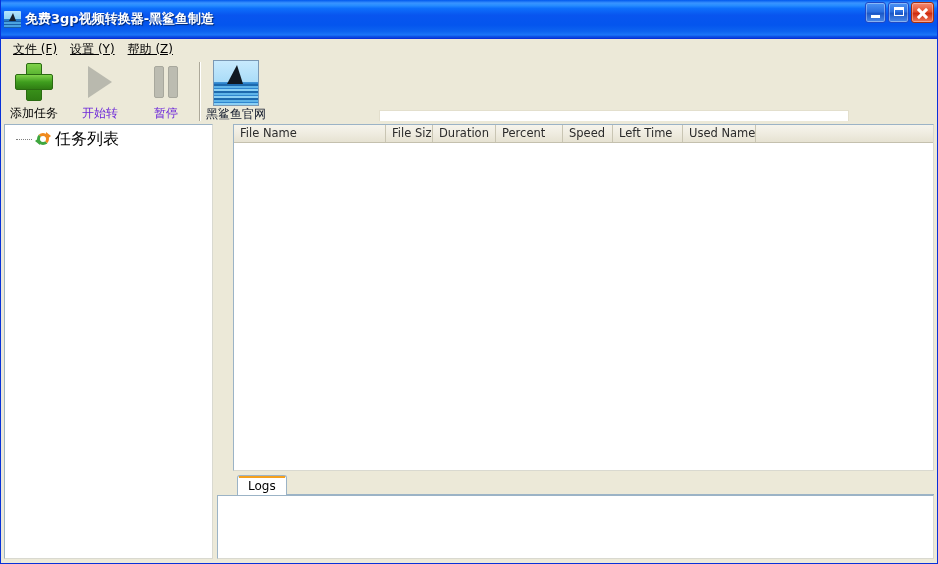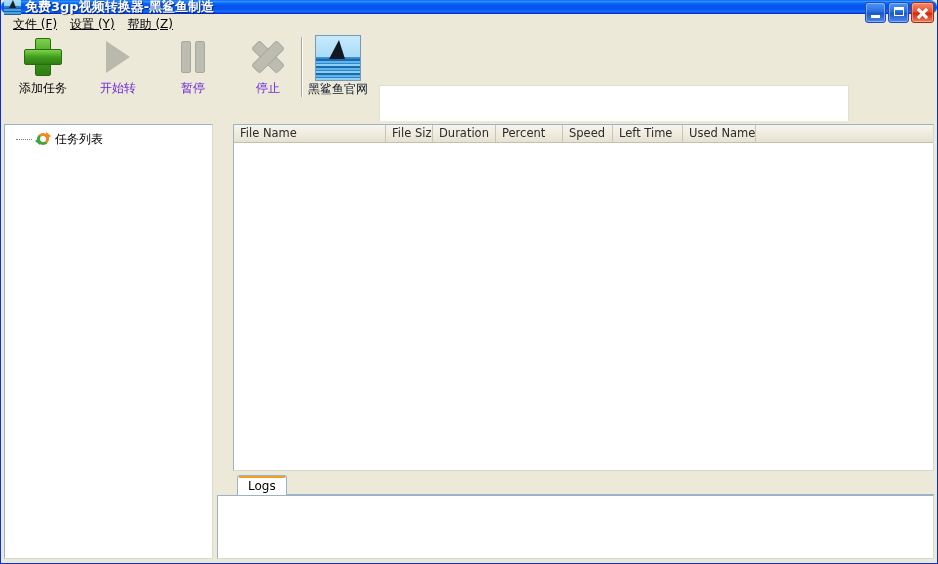--- a/index.html
+++ b/index.html
@@ -20,31 +20,30 @@
     box-sizing: border-box;
     background: #ece9d8;
     border: 1px solid #0831d9;
     border-top: none;
     overflow: hidden;
   }
 
   
   .titlebar {
     position: relative;
-    height: 14px;
+    height: 39px;
     background: linear-gradient(to bottom,
         #0058ee 0%, #3993ff 8%, #288eff 14%,
         #0d6ffb 22%, #0855ef 40%, #0455ee 66%,
         #0d64f0 83%, #1b76f8 92%, #0d52e8 96%, #0741d6 100%);
     border-bottom: 1px solid #0831d9;
     display: flex;
     align-items: center;
     padding-left: 3px;
     box-sizing: border-box;
-    border-radius: 7px;
   }
   .title-icon {
     width: 17px;
     height: 17px;
     margin-right: 4px;
     position: relative;
     border-radius: 1px;
     background: linear-gradient(to bottom, #b6e4fb 0%, #8fd2f6 45%, #2a7fc9 46%, #1d5f9e 100%);
     overflow: hidden;
     flex: none;
@@ -153,21 +152,20 @@
   .tool-btn {
     width: 66px;
     height: 70px;
     display: flex;
     flex-direction: column;
     align-items: center;
     justify-content: flex-start;
     padding-top: 3px;
     box-sizing: border-box;
     cursor: default;
-    margin-left: 9px;
   }
   .tool-btn .ticon {
     width: 42px;
     height: 42px;
     position: relative;
     margin-bottom: 3px;
   }
   .tool-btn .tlabel {
     font-size: 12px;
     color: #000;
@@ -352,21 +350,21 @@
     border-bottom: 4px solid transparent;
     border-right: 5px solid #3fa63f;
   }
   .tree-icon .arr-o {
     right: 0px; top: 1px;
     border-top: 4px solid transparent;
     border-bottom: 4px solid transparent;
     border-left: 5px solid #f08a1e;
   }
   .tree-label {
-    font-size: 12px;
+    font-size: 16px;
     color: #000;
     white-space: nowrap;
   }
 
   
   .right-panel {
     position: absolute;
     left: 216px;
     top: 1px;
     right: 3px;
@@ -503,24 +501,20 @@
       <div class="ticon ic-plus"></div>
       <div class="tlabel">添加任务</div>
     </div>
     <div class="tool-btn disabled">
       <div class="ticon ic-play"></div>
       <div class="tlabel">开始转</div>
     </div>
     <div class="tool-btn disabled">
       <div class="ticon ic-pause"></div>
       <div class="tlabel">暂停</div>
-    </div>
-    <div class="tool-btn disabled">
-      <div class="ticon ic-stop"></div>
-      <div class="tlabel">停止</div>
     </div>
     <div class="tool-sep"></div>
     <div class="shark-btn">
       <div class="shark-img">
         <div class="fin"></div>
         <div class="water"></div>
       </div>
       <div class="slabel">黑鲨鱼官网</div>
     </div>
     <div class="ad-banner"></div>

